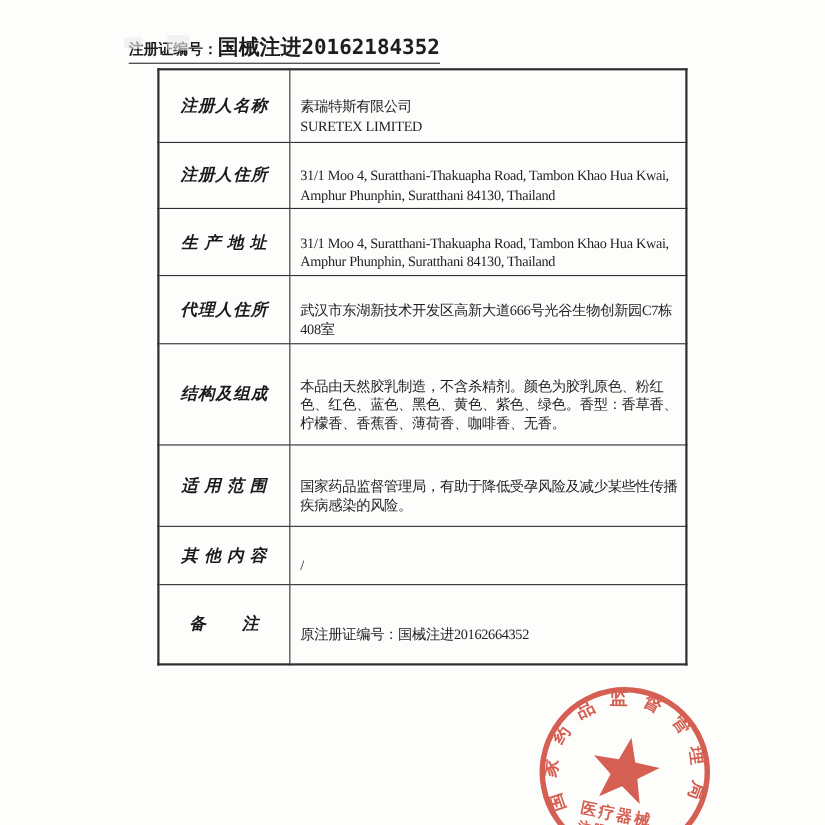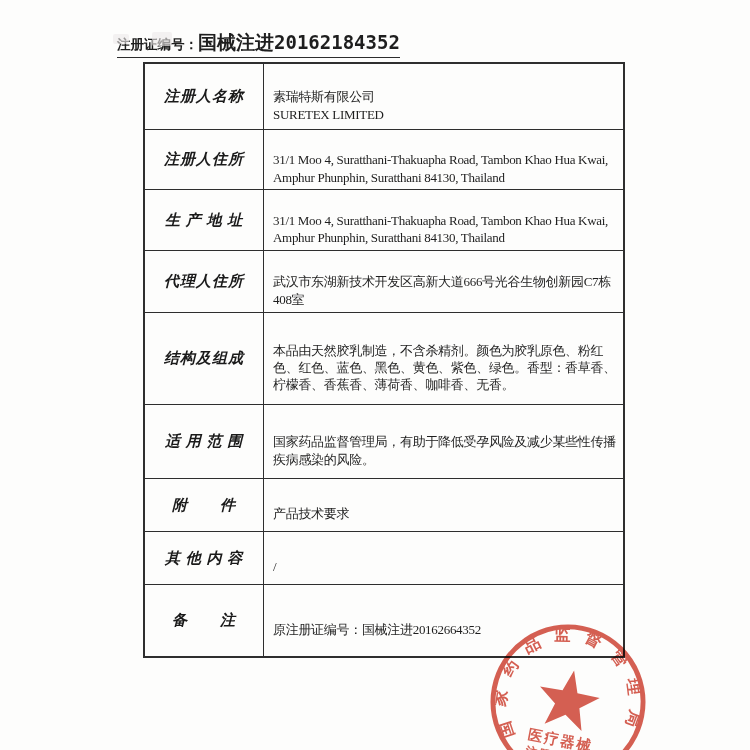--- a/index.html
+++ b/index.html
@@ -107,24 +107,20 @@
         <td class="val">武汉市东湖新技术开发区高新大道666号光谷生物创新园C7栋408室</td>
       </tr>
       <tr class="r8">
         <td class="lbl">结构及组成</td>
         <td class="val">本品由天然胶乳制造，不含杀精剂。颜色为胶乳原色、粉红色、红色、蓝色、黑色、黄色、紫色、绿色。香型：香草香、柠檬香、香蕉香、薄荷香、咖啡香、无香。</td>
       </tr>
       <tr class="r9">
         <td class="lbl">适 用 范 围</td>
         <td class="val">国家药品监督管理局，有助于降低受孕风险及减少某些性传播疾病感染的风险。</td>
       </tr>
-      <tr class="r10">
-        <td class="lbl">附　　件</td>
-        <td class="val">产品技术要求</td>
-      </tr>
       <tr class="r11">
         <td class="lbl">其 他 内 容</td>
         <td class="val">/</td>
       </tr>
       <tr class="r12">
         <td class="lbl">备　　注</td>
         <td class="val">原注册证编号：国械注进20162664352</td>
       </tr>
     </tbody>
   </table>

